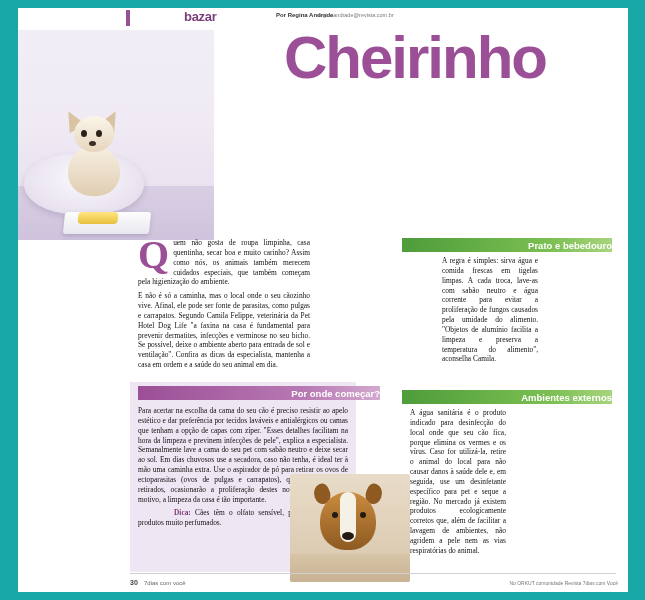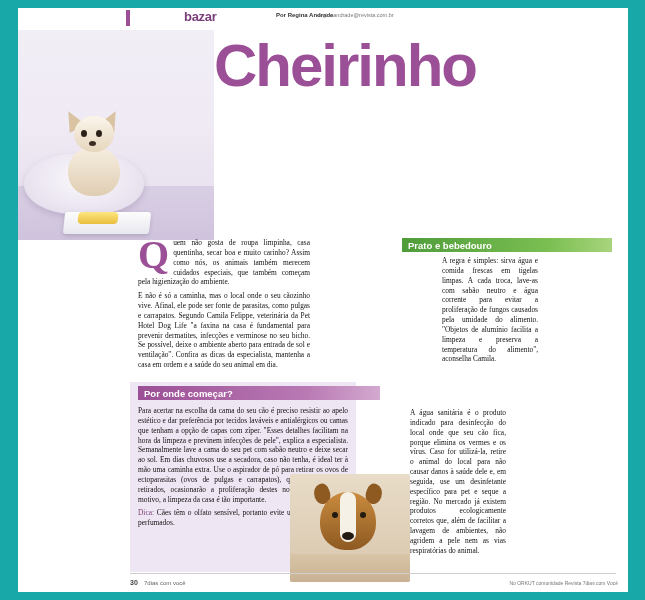--- a/index.html
+++ b/index.html
@@ -136,27 +136,26 @@
     background: linear-gradient(180deg,#ffe680 0%, #e8bf3d 100%);
     border-radius: 4px;
     transform: skewX(-6deg);
   }
 
   
   .headline {
     position: absolute;
     left: 196px; top: 24px;
     width: 414px;
-    text-align: left;
+    text-align: center;
     color: #9b4f96;
     font-family: "Liberation Sans", sans-serif;
     font-weight: bold;
     line-height: 0.86;
     letter-spacing: -2px;
-    margin-top: 8px;
   }
   .hl1 { font-size: 60px; display: block; padding-right: 12px;}
   .hl2 { font-size: 60px; display: block; padding-right: 12px;}
 
   .deck {
     position: absolute;
     left: 206px; top: 172px;
     width: 330px;
     font-family: "Liberation Serif", serif;
     font-size: 11.5px;
@@ -188,20 +187,21 @@
   
   .sect-head {
     position: absolute;
     height: 14px;
     color: #fff;
     font-family: "Liberation Sans", sans-serif;
     font-weight: bold;
     font-size: 9.5px;
     padding: 2px 0 0 6px;
     box-sizing: border-box;
+    text-align: right;
   }
   .sh-green {
     background: linear-gradient(90deg,#4e9c3a 0%, #7bbf52 70%, #a8d47d 100%);
   }
   .sh-purple {
     background: linear-gradient(90deg,#9b4f96 0%, #b97ab4 70%, #d3a9cf 100%);
   }
   .sh-prato { left: 384px; top: 230px; width: 210px; }
   .sh-amb   { left: 384px; top: 382px; width: 210px; }
   .sh-porqu { left: 120px; top: 378px; width: 242px; }
@@ -212,21 +212,21 @@
   
   .boxviolet {
     position: absolute;
     left: 112px; top: 374px;
     width: 226px; height: 190px;
     background: #efe6f3;
   }
   .col-porque {
     left: 120px; top: 398px; width: 210px;
   }
-  .dica { font-weight: normal; color: #7a3f7a; }
+  .dica { font-weight: bold; color: #7a3f7a; margin-left: 36px; }
 
   
   .photo-collie {
     position: absolute;
     left: 272px; top: 466px;
     width: 120px; height: 108px;
     overflow: hidden;
     background: linear-gradient(180deg,#e8dcc8 0%, #d9c6ac 100%);
     border-radius: 2px;
   }
@@ -336,20 +336,21 @@
 
   <div class="col col1">
     <span class="dropcap">Q</span>
     <p>uem não gosta de roupa limpinha, casa quentinha, secar boa e muito carinho? Assim como nós, os animais também merecem cuidados especiais, que também começam pela higienização do ambiente.</p>
     <p>E não é só a caminha, mas o local onde o seu cãozinho vive. Afinal, ele pode ser fonte de parasitas, como pulgas e carrapatos. Segundo Camila Felippe, veterinária da Pet Hotel Dog Life "a faxina na casa é fundamental para prevenir dermatites, infecções e verminose no seu bicho. Se possível, deixe o ambiente aberto para entrada de sol e ventilação". Confira as dicas da especialista, mantenha a casa em ordem e a saúde do seu animal em dia.</p>
   </div>
 
   <div class="sect-head sh-green sh-prato">Prato e bebedouro</div>
   <div class="col col-prato">A regra é simples: sirva água e comida frescas em tigelas limpas. A cada troca, lave-as com sabão neutro e água corrente para evitar a proliferação de fungos causados pela umidade do alimento. "Objetos de alumínio facilita a limpeza e preserva a temperatura do alimento", aconselha Camila.</div>
 
+  <div class="sect-head sh-green sh-amb">Ambientes externos</div>
   <div class="col col-amb">A água sanitária é o produto indicado para desinfecção do local onde que seu cão fica, porque elimina os vermes e os vírus. Caso for utilizá-la, retire o animal do local para não causar danos à saúde dele e, em seguida, use um desinfetante específico para pet e seque a região. No mercado já existem produtos ecologicamente corretos que, além de facilitar a lavagem de ambientes, não agridem a pele nem as vias respiratórias do animal.</div>
 
   <div class="boxviolet"></div>
   <div class="sect-head sh-purple sh-porqu">Por onde começar?</div>
   <div class="col col-porque">
     <p>Para acertar na escolha da cama do seu cão é preciso resistir ao apelo estético e dar preferência por tecidos laváveis e antialérgicos ou camas que tenham a opção de capas com zíper. "Esses detalhes facilitam na hora da limpeza e previnem infecções de pele", explica a especialista. Semanalmente lave a cama do seu pet com sabão neutro e deixe secar ao sol. Em dias chuvosos use a secadora, caso não tenha, é ideal ter à mão uma caminha extra. Use o aspirador de pó para retirar os ovos de ectoparasitas (ovos de pulgas e carrapatos), que, se não forem retirados, ocasionarão a proliferação destes no animal. Por este motivo, a limpeza da casa é tão importante.</p>
     <p><span class="dica">Dica:</span> <span>Cães têm o olfato sensível, portanto evite usar produtos muito perfumados.</span></p>
   </div>
 
   <div class="photo-collie">

